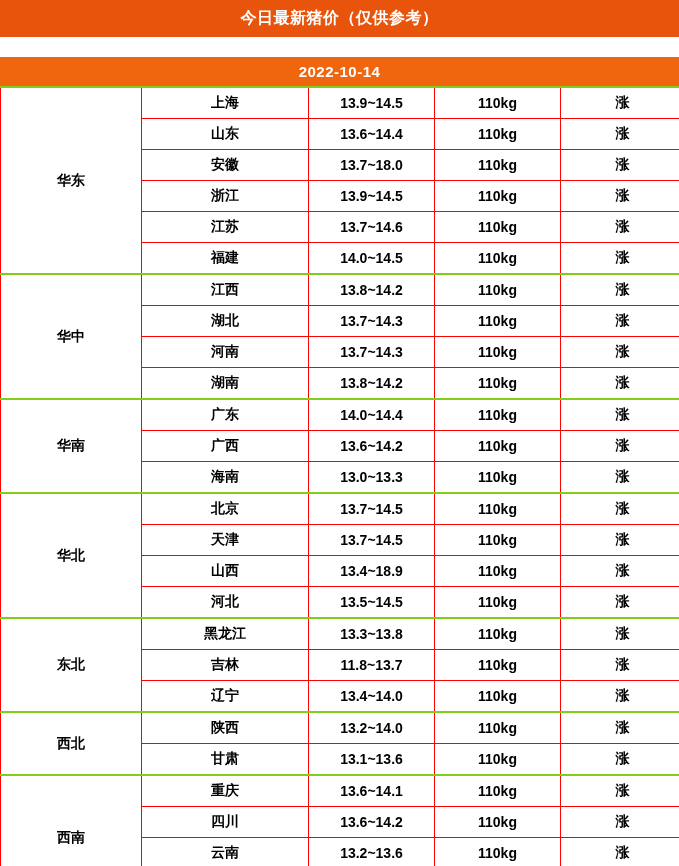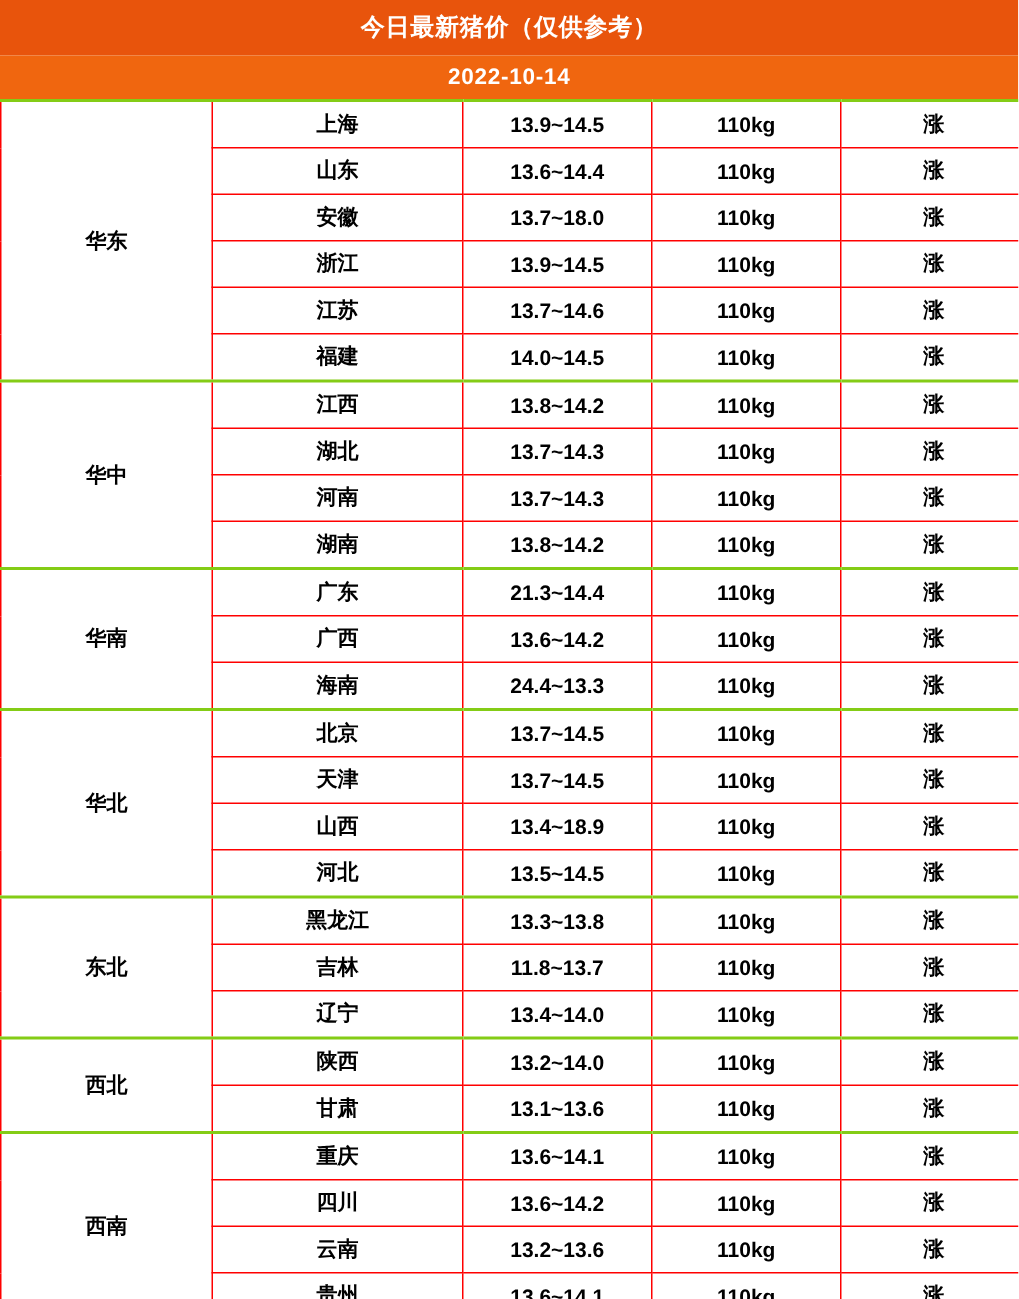--- a/index.html
+++ b/index.html
@@ -32,20 +32,21 @@
   .date-bar {
     height: 29px;
     background: #f0660f;
     color: #ffffff;
     font-size: 15px;
     font-weight: bold;
     display: flex;
     align-items: center;
     justify-content: center;
     letter-spacing: 0.5px;
+    margin-top: 20px;
   }
   table.price-table {
     width: 679px;
     border-collapse: collapse;
     table-layout: fixed;
   }
   table.price-table td {
     border: 1px solid #ff0000;
     text-align: center;
     vertical-align: middle;
@@ -161,33 +162,33 @@
         </tr>
         <tr>
           <td class="province">湖南</td>
           <td class="price">13.8~14.2</td>
           <td class="weight">110kg</td>
           <td class="trend">涨</td>
         </tr>
         <tr class="group-start">
           <td class="region" rowspan="3">华南</td>
           <td class="province">广东</td>
-          <td class="price">21.3~14.4</td>
+          <td class="price">14.0~14.4</td>
           <td class="weight">110kg</td>
           <td class="trend">涨</td>
         </tr>
         <tr>
           <td class="province">广西</td>
           <td class="price">13.6~14.2</td>
           <td class="weight">110kg</td>
           <td class="trend">涨</td>
         </tr>
         <tr>
           <td class="province">海南</td>
-          <td class="price">24.4~13.3</td>
+          <td class="price">13.0~13.3</td>
           <td class="weight">110kg</td>
           <td class="trend">涨</td>
         </tr>
         <tr class="group-start">
           <td class="region" rowspan="4">华北</td>
           <td class="province">北京</td>
           <td class="price">13.7~14.5</td>
           <td class="weight">110kg</td>
           <td class="trend">涨</td>
         </tr>

